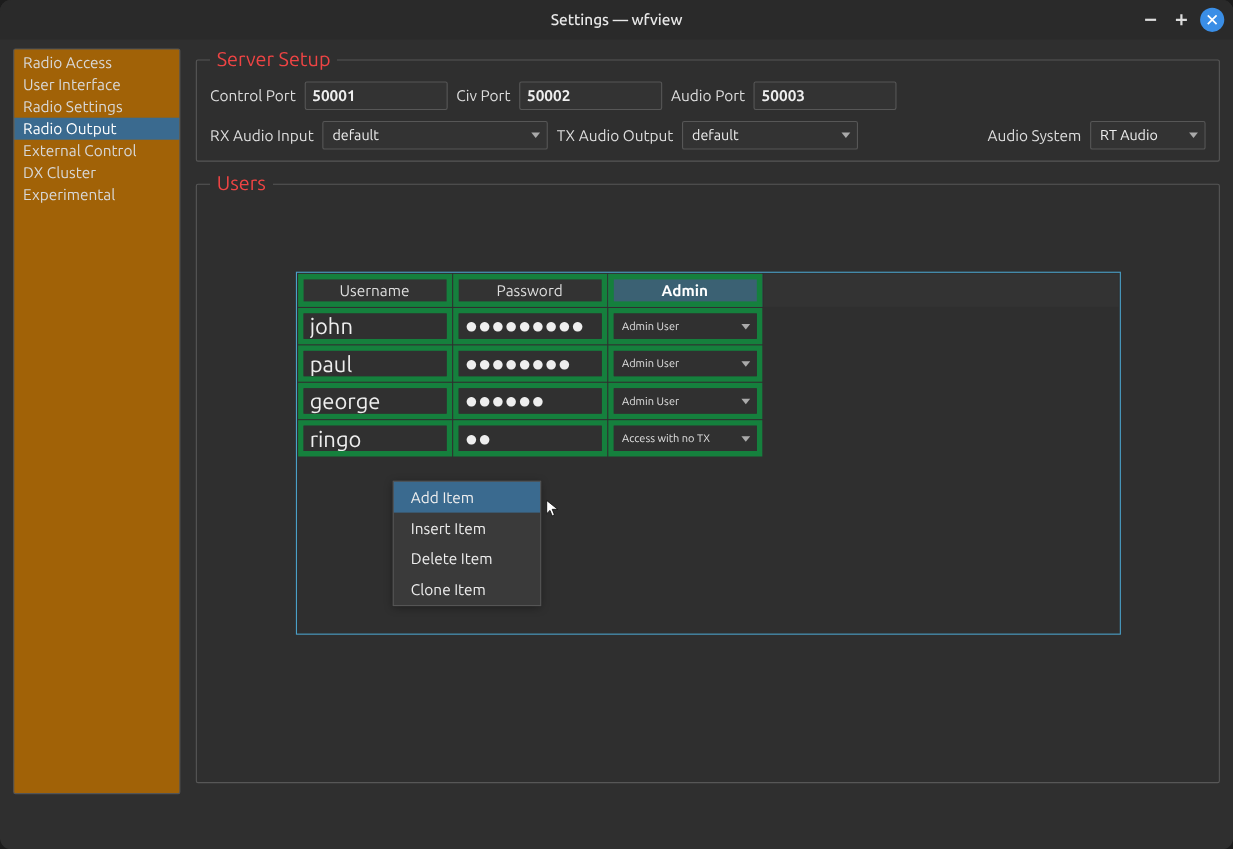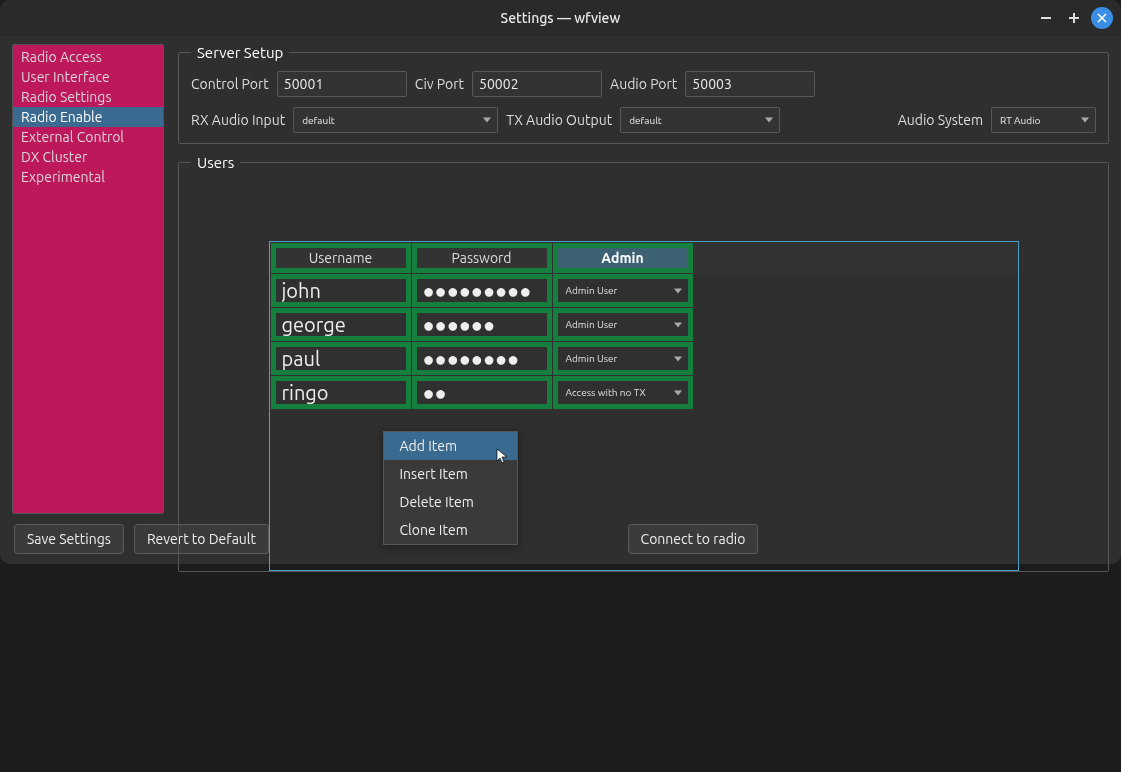--- a/index.html
+++ b/index.html
@@ -6,21 +6,21 @@
 body {
   background: #1c1c1c;
   width: 1121px;
   height: 772px;
   overflow: hidden;
   color: #e0e0e0;
   font-size: 14px;
 }
 .window {
   width: 1121px;
-  height: 564px;
+  height: 772px;
   background: #2f2f2f;
   border-radius: 10px;
 }
 .titlebar {
   height: 36px;
   background: #2a2a2a;
   display: flex;
   align-items: center;
   justify-content: center;
   position: relative;
@@ -43,21 +43,21 @@
 .tb-min, .tb-max { background: transparent; }
 .tb-close { background:#3a8ee6; color:#fff; }
 .content {
   display:flex;
   height: calc(100% - 36px - 50px);
   padding: 8px 12px 0 12px;
   gap: 14px;
 }
 .sidebar {
   width: 152px;
-  background: #be185d;
+  background: #a16207;
   border: 1px solid #555;
   border-radius: 2px;
   padding: 2px 0;
   flex-shrink: 0;
 }
 .sidebar-item {
   padding: 1px 8px;
   font-size: 14px;
   color: #d8d8d8;
   cursor:pointer;
@@ -83,41 +83,42 @@
 }
 fieldset.group {
   border:1px solid #575757;
   border-radius:2px;
   padding: 10px 12px;
   margin-bottom: 10px;
   position:relative;
 }
 fieldset.group > legend {
   padding:0 6px;
-  font-size:15px;
-  color:#ffffff;
+  font-size:18px;
+  color:#ef4444;
 }
 .row { display:flex; align-items:center; gap:8px; margin-bottom:10px; flex-wrap:wrap; }
 .row.last { margin-bottom:0; }
 .label { font-size:14px; color:#ddd; }
 input.text {
   background:#333;
   border:1px solid #575757;
   color:#eee;
   padding:4px 6px;
   font-size:14px;
   border-radius:2px;
   height:26px;
+  font-weight:bold;
 }
 .select {
   background:#333;
   border:1px solid #575757;
   color:#eee;
   padding:3px 22px 3px 8px;
-  font-size:10px;
+  font-size:13px;
   border-radius:2px;
   height:26px;
   position:relative;
   display:flex; align-items:center;
   min-width: 100px;
 }
 .select::after {
   content:"";
   position:absolute;
   right:6px; top:50%;
@@ -188,21 +189,21 @@
   width:0;height:0;
   border-left:4px solid transparent;
   border-right:4px solid transparent;
   border-top:5px solid #aaa;
   transform:translateY(-50%);
 }
 td.blank { border:none !important; background:transparent; }
 th.blank { border:none !important; background:transparent; }
 .context-menu{
   position:absolute;
-  left: 113px;
+  left: 87px;
   top: 189px;
   width:135px;
   background:#3a3a3a;
   border:1px solid #555;
   box-shadow:0 2px 8px rgba(0,0,0,.4);
   z-index:10;
 }
 .ctx-item{
   padding:6px 16px;
   font-size:14px;
@@ -257,21 +258,21 @@
           </svg>
         </div>
     </div>
   </div>
 
   <div class="content">
     <div class="sidebar" id="sidebar">
         <div class="sidebar-item">Radio Access</div>
         <div class="sidebar-item">User Interface</div>
         <div class="sidebar-item">Radio Settings</div>
-        <div class="sidebar-item selected">Radio Enable</div>
+        <div class="sidebar-item selected">Radio Output</div>
         <div class="sidebar-item">External Control</div>
         <div class="sidebar-item">DX Cluster</div>
         <div class="sidebar-item">Experimental</div>
       </div>
 
     <div class="main">
 
       <fieldset class="group">
         <legend>Server Setup</legend>
         <div class="row">
@@ -320,30 +321,30 @@
             <tbody id="users-tbody">
                 <tr>
                   <td><input class="cell-input" value="john" style=""></td>
                   <td><input class="cell-input" value="●●●●●●●●●" style=""></td>
                   <td>
                     <div class="cell-select">Admin User</div>
                   </td>
                   <td class="blank"></td>
                 </tr>
                 <tr>
-                  <td><input class="cell-input" value="george" style=""></td>
-                  <td><input class="cell-input" value="●●●●●●" style=""></td>
+                  <td><input class="cell-input" value="paul" style=""></td>
+                  <td><input class="cell-input" value="●●●●●●●●" style=""></td>
                   <td>
                     <div class="cell-select">Admin User</div>
                   </td>
                   <td class="blank"></td>
                 </tr>
                 <tr>
-                  <td><input class="cell-input" value="paul" style=""></td>
-                  <td><input class="cell-input" value="●●●●●●●●" style=""></td>
+                  <td><input class="cell-input" value="george" style=""></td>
+                  <td><input class="cell-input" value="●●●●●●" style=""></td>
                   <td>
                     <div class="cell-select">Admin User</div>
                   </td>
                   <td class="blank"></td>
                 </tr>
                 <tr>
                   <td><input class="cell-input" value="ringo" style=""></td>
                   <td><input class="cell-input" value="●●" style=""></td>
                   <td>
                     <div class="cell-select">Access with no TX</div>
@@ -359,20 +360,13 @@
               <div class="ctx-item">Clone Item</div>
             </div>
           <svg class="cursor" viewBox="0 0 16 16">
               <path d="M1 1l0 12 3-3 2 5 2-1-2-5 5 0z" fill="#fff" stroke="#000" stroke-width="0.7"></path>
             </svg>
         </div>
       </fieldset>
     </div>
   </div>
 
-  <div class="footer">
-    <button class="btn">Save Settings</button>
-    <button class="btn">Revert to Default</button>
-    <div class="connect-wrap">
-        <button class="btn">Connect to radio</button>
-      </div>
-  </div>
 </div>
 
 </body></html>

